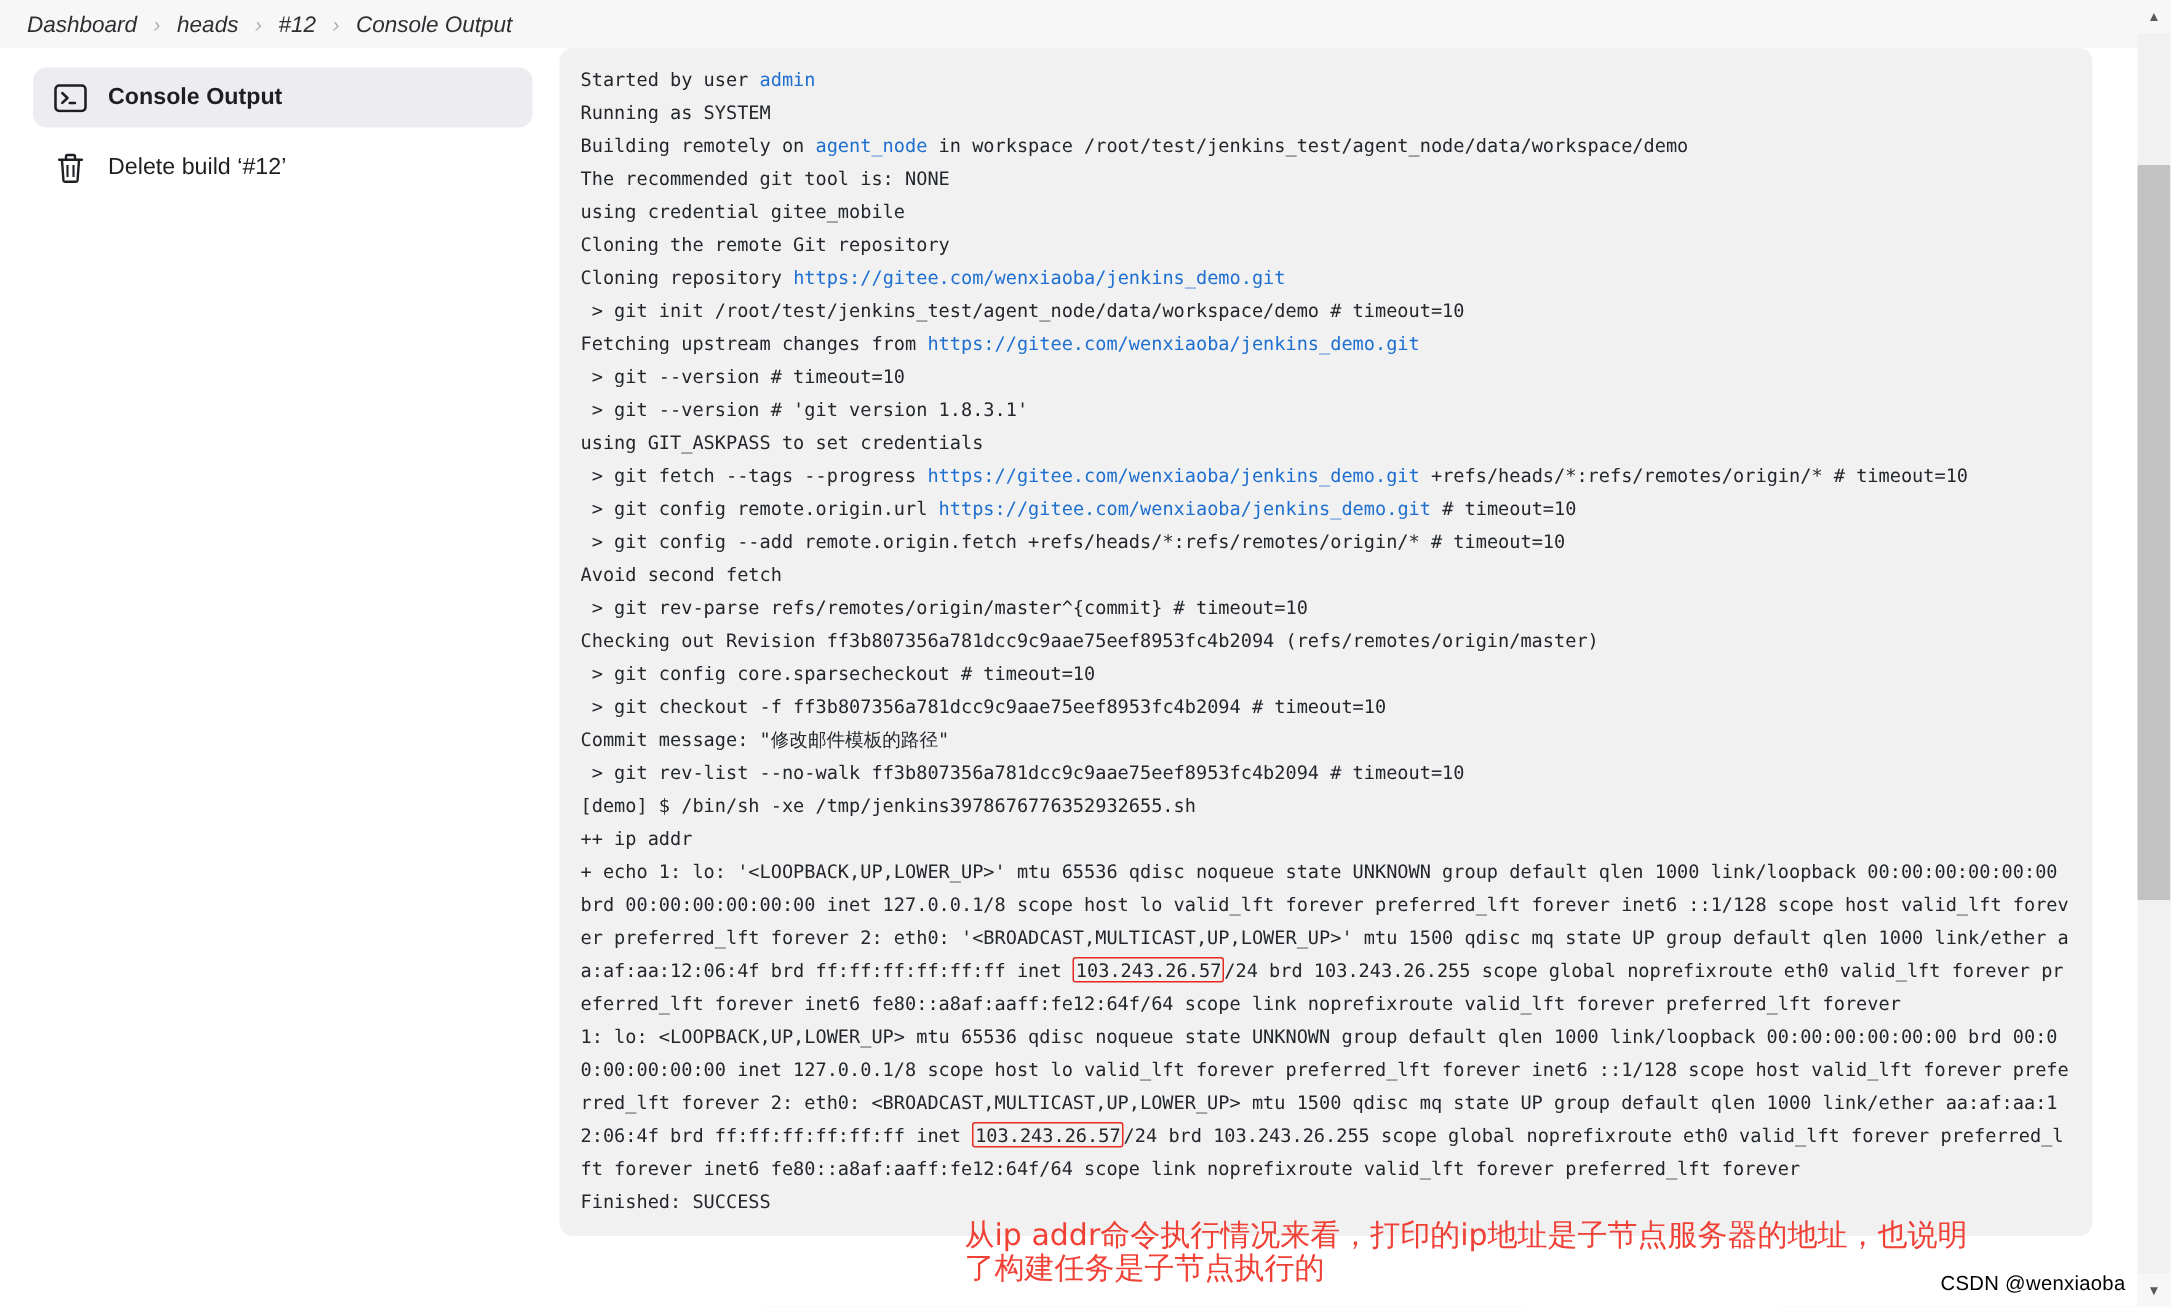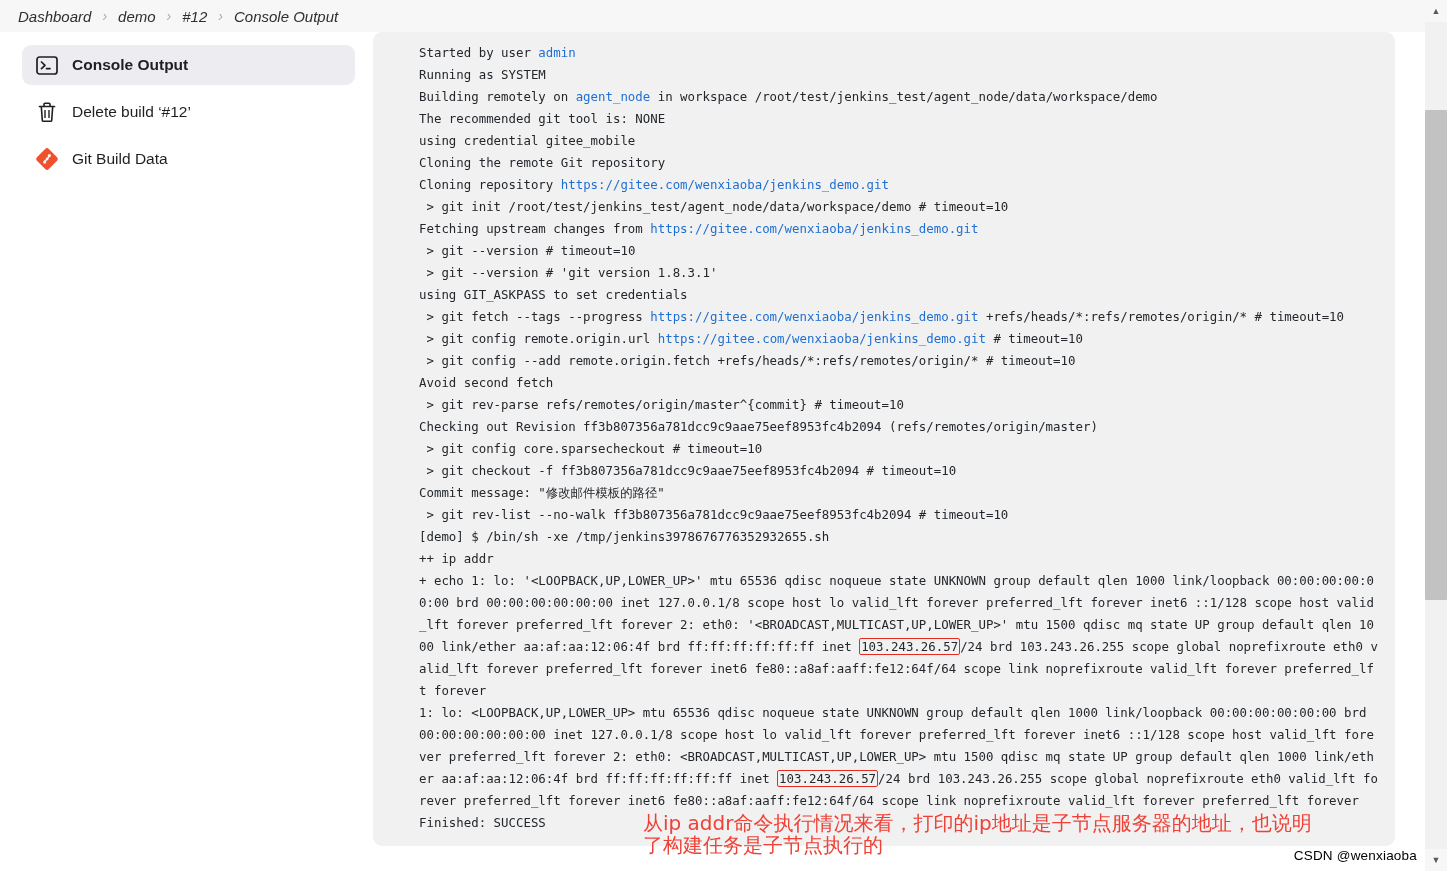--- a/index.html
+++ b/index.html
@@ -100,21 +100,21 @@
     width: 1022px;
     font-family: "DejaVu Sans Mono", "Liberation Mono", monospace;
     font-size: 12.4px;
     line-height: 22px;
     color: #23272b;
     white-space: pre-wrap;
     word-break: break-all;
     overflow: hidden;
     position: relative;
   }
-  .console .ln { display: block; margin-left: 32px; }
+  .console .ln { display: block; }
   .lnk { color: #1f6fd0; }
   .ipbox {
     border: 1.6px solid #e8291f;
     padding: 0 1px;
     border-radius: 2px;
     display: inline-block;
     line-height: 15px;
   }
 
   
@@ -168,21 +168,21 @@
     background: #c2c2c2;
     border-radius: 1px;
   }
 </style>
 </head>
 <body>
 
 <div class="breadcrumb-bar">
   <span class="crumb">Dashboard</span>
   <span class="crumb-sep">›</span>
-  <span class="crumb">demo</span>
+  <span class="crumb">heads</span>
   <span class="crumb-sep">›</span>
   <span class="crumb">#12</span>
   <span class="crumb-sep">›</span>
   <span class="crumb">Console Output</span>
 </div>
 
 <div class="page">
 
   <div class="sidebar">
 
@@ -205,32 +205,20 @@
           <path d="M2.5 5.5 H17.5" stroke="#1f1f23" stroke-width="1.7" stroke-linecap="round"></path>
           <path d="M7 5.5 V3.3 a1 1 0 0 1 1-1 h4 a1 1 0 0 1 1 1 V5.5" fill="none" stroke="#1f1f23" stroke-width="1.6"></path>
           <path d="M4.3 5.5 L5.3 19.3 a1 1 0 0 0 1 0.9 h7.4 a1 1 0 0 0 1-0.9 L15.7 5.5" fill="none" stroke="#1f1f23" stroke-width="1.6" stroke-linejoin="round"></path>
           <line x1="8" y1="9" x2="8" y2="17" stroke="#1f1f23" stroke-width="1.4"></line>
           <line x1="12" y1="9" x2="12" y2="17" stroke="#1f1f23" stroke-width="1.4"></line>
         </svg>
       </span>
       <span class="side-label">Delete build ‘#12’</span>
     </div>
 
-    <div class="side-item">
-      <span class="side-icon">
-        <svg width="24" height="24" viewBox="0 0 24 24">
-          <rect x="3.6" y="3.6" width="16.8" height="16.8" rx="2.6" transform="rotate(45 12 12)" fill="#f0502b"></rect>
-          <circle cx="14.4" cy="8.6" r="1.55" fill="#ffffff"></circle>
-          <circle cx="9.7" cy="15.1" r="1.55" fill="#ffffff"></circle>
-          <path d="M13.6 9.9 C12.6 12.2 11.3 13.4 9.9 13.9" stroke="#ffffff" stroke-width="1.5" fill="none" stroke-linecap="round"></path>
-          <circle cx="12.1" cy="11.9" r="1.35" fill="#ffffff"></circle>
-        </svg>
-      </span>
-      <span class="side-label">Git Build Data</span>
-    </div>
 
 
   </div>
 
   <div class="console-wrap">
     <div class="console" id="console-log"><span class="ln">Started by user <span class="lnk">admin</span></span><span class="ln">Running as SYSTEM</span><span class="ln">Building remotely on <span class="lnk">agent_node</span> in workspace /root/test/jenkins_test/agent_node/data/workspace/demo</span><span class="ln">The recommended git tool is: NONE</span><span class="ln">using credential gitee_mobile</span><span class="ln">Cloning the remote Git repository</span><span class="ln">Cloning repository <span class="lnk">https://gitee.com/wenxiaoba/jenkins_demo.git</span></span><span class="ln"> &gt; git init /root/test/jenkins_test/agent_node/data/workspace/demo # timeout=10</span><span class="ln">Fetching upstream changes from <span class="lnk">https://gitee.com/wenxiaoba/jenkins_demo.git</span></span><span class="ln"> &gt; git --version # timeout=10</span><span class="ln"> &gt; git --version # 'git version 1.8.3.1'</span><span class="ln">using GIT_ASKPASS to set credentials </span><span class="ln"> &gt; git fetch --tags --progress <span class="lnk">https://gitee.com/wenxiaoba/jenkins_demo.git</span> +refs/heads/*:refs/remotes/origin/* # timeout=10</span><span class="ln"> &gt; git config remote.origin.url <span class="lnk">https://gitee.com/wenxiaoba/jenkins_demo.git</span> # timeout=10</span><span class="ln"> &gt; git config --add remote.origin.fetch +refs/heads/*:refs/remotes/origin/* # timeout=10</span><span class="ln">Avoid second fetch</span><span class="ln"> &gt; git rev-parse refs/remotes/origin/master^{commit} # timeout=10</span><span class="ln">Checking out Revision ff3b807356a781dcc9c9aae75eef8953fc4b2094 (refs/remotes/origin/master)</span><span class="ln"> &gt; git config core.sparsecheckout # timeout=10</span><span class="ln"> &gt; git checkout -f ff3b807356a781dcc9c9aae75eef8953fc4b2094 # timeout=10</span><span class="ln">Commit message: "修改邮件模板的路径"</span><span class="ln"> &gt; git rev-list --no-walk ff3b807356a781dcc9c9aae75eef8953fc4b2094 # timeout=10</span><span class="ln">[demo] $ /bin/sh -xe /tmp/jenkins3978676776352932655.sh</span><span class="ln">++ ip addr</span><span class="ln">+ echo 1: lo: '&lt;LOOPBACK,UP,LOWER_UP&gt;' mtu 65536 qdisc noqueue state UNKNOWN group default qlen 1000 link/loopback 00:00:00:00:00:00 brd 00:00:00:00:00:00 inet 127.0.0.1/8 scope host lo valid_lft forever preferred_lft forever inet6 ::1/128 scope host valid_lft forever preferred_lft forever 2: eth0: '&lt;BROADCAST,MULTICAST,UP,LOWER_UP&gt;' mtu 1500 qdisc mq state UP group default qlen 1000 link/ether aa:af:aa:12:06:4f brd ff:ff:ff:ff:ff:ff inet <span class="ipbox">103.243.26.57</span>/24 brd 103.243.26.255 scope global noprefixroute eth0 valid_lft forever preferred_lft forever inet6 fe80::a8af:aaff:fe12:64f/64 scope link noprefixroute valid_lft forever preferred_lft forever</span><span class="ln">1: lo: &lt;LOOPBACK,UP,LOWER_UP&gt; mtu 65536 qdisc noqueue state UNKNOWN group default qlen 1000 link/loopback 00:00:00:00:00:00 brd 00:00:00:00:00:00 inet 127.0.0.1/8 scope host lo valid_lft forever preferred_lft forever inet6 ::1/128 scope host valid_lft forever preferred_lft forever 2: eth0: &lt;BROADCAST,MULTICAST,UP,LOWER_UP&gt; mtu 1500 qdisc mq state UP group default qlen 1000 link/ether aa:af:aa:12:06:4f brd ff:ff:ff:ff:ff:ff inet <span class="ipbox">103.243.26.57</span>/24 brd 103.243.26.255 scope global noprefixroute eth0 valid_lft forever preferred_lft forever inet6 fe80::a8af:aaff:fe12:64f/64 scope link noprefixroute valid_lft forever preferred_lft forever</span><span class="ln">Finished: SUCCESS</span></div>
   </div>
 
 </div>
 

